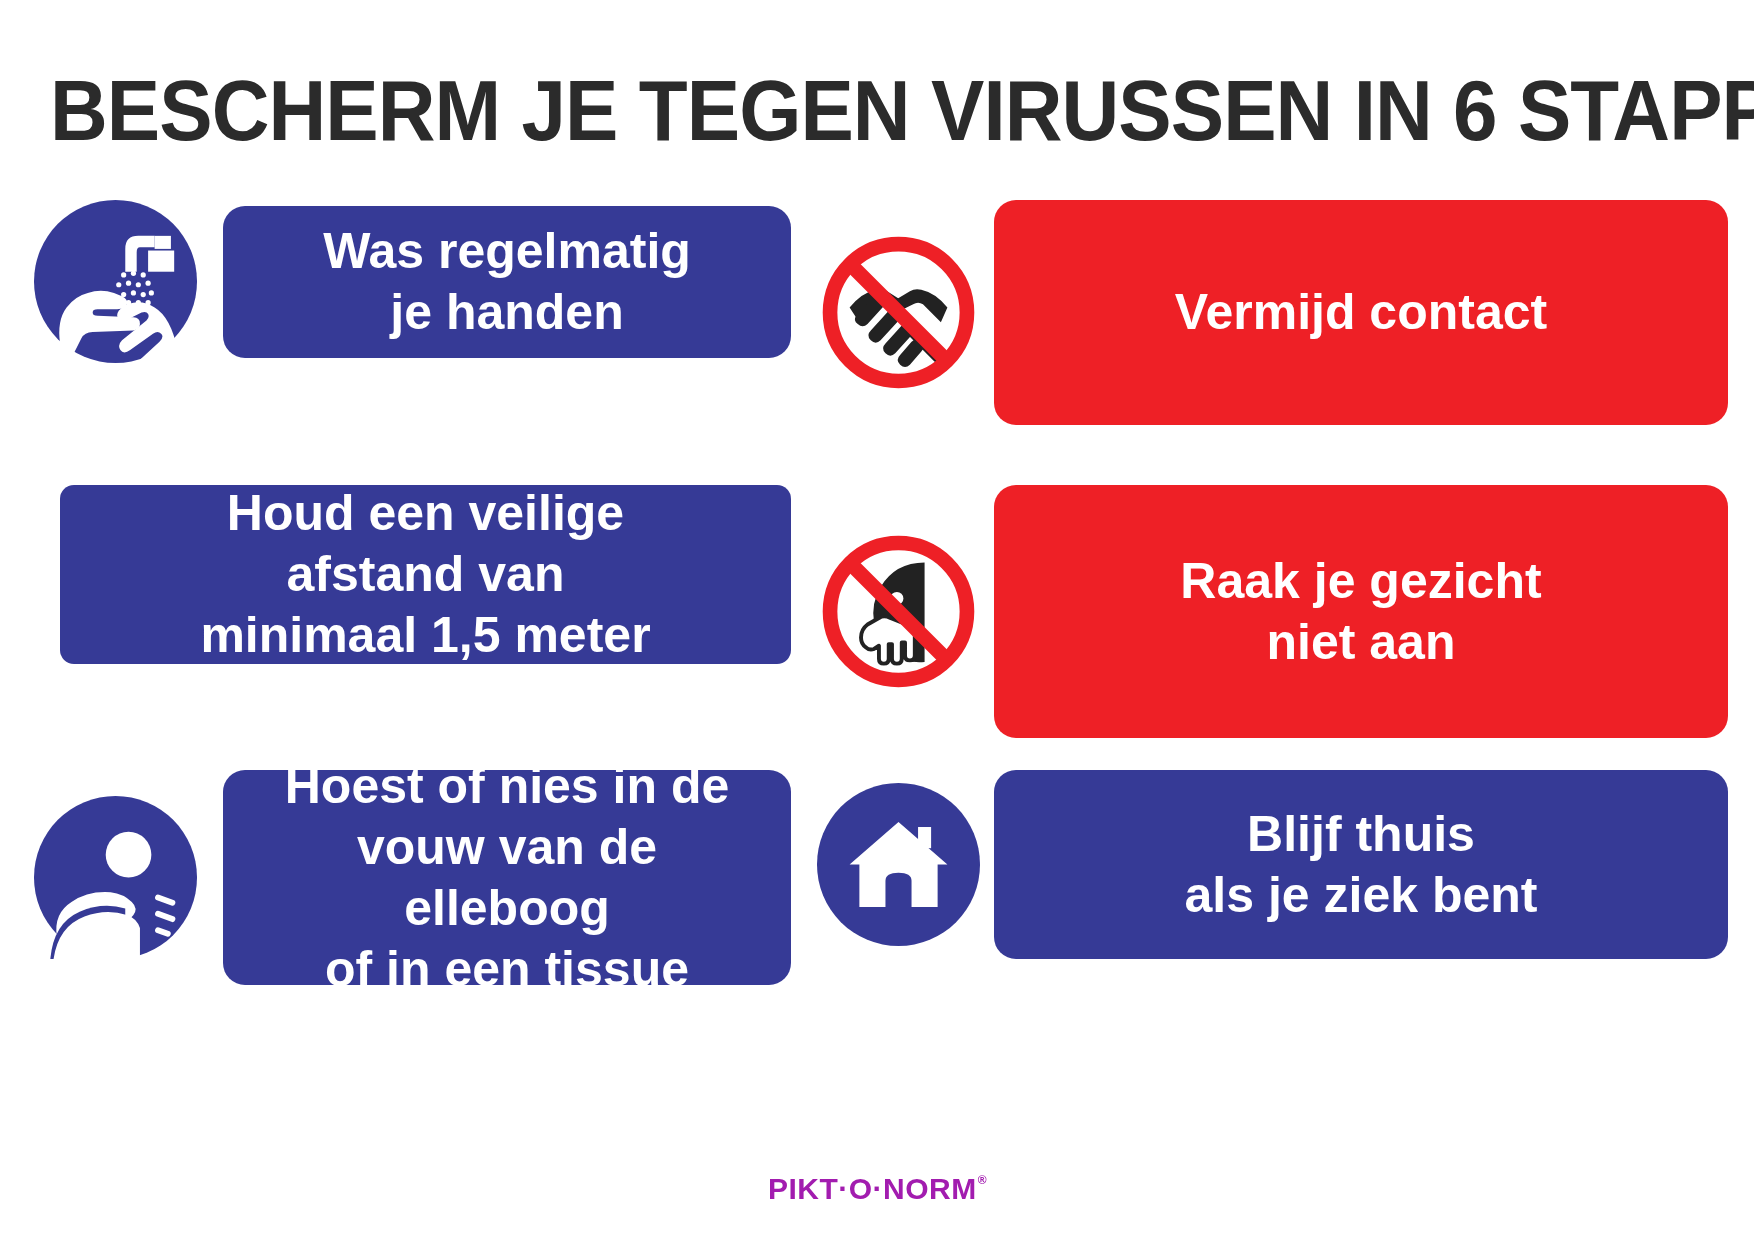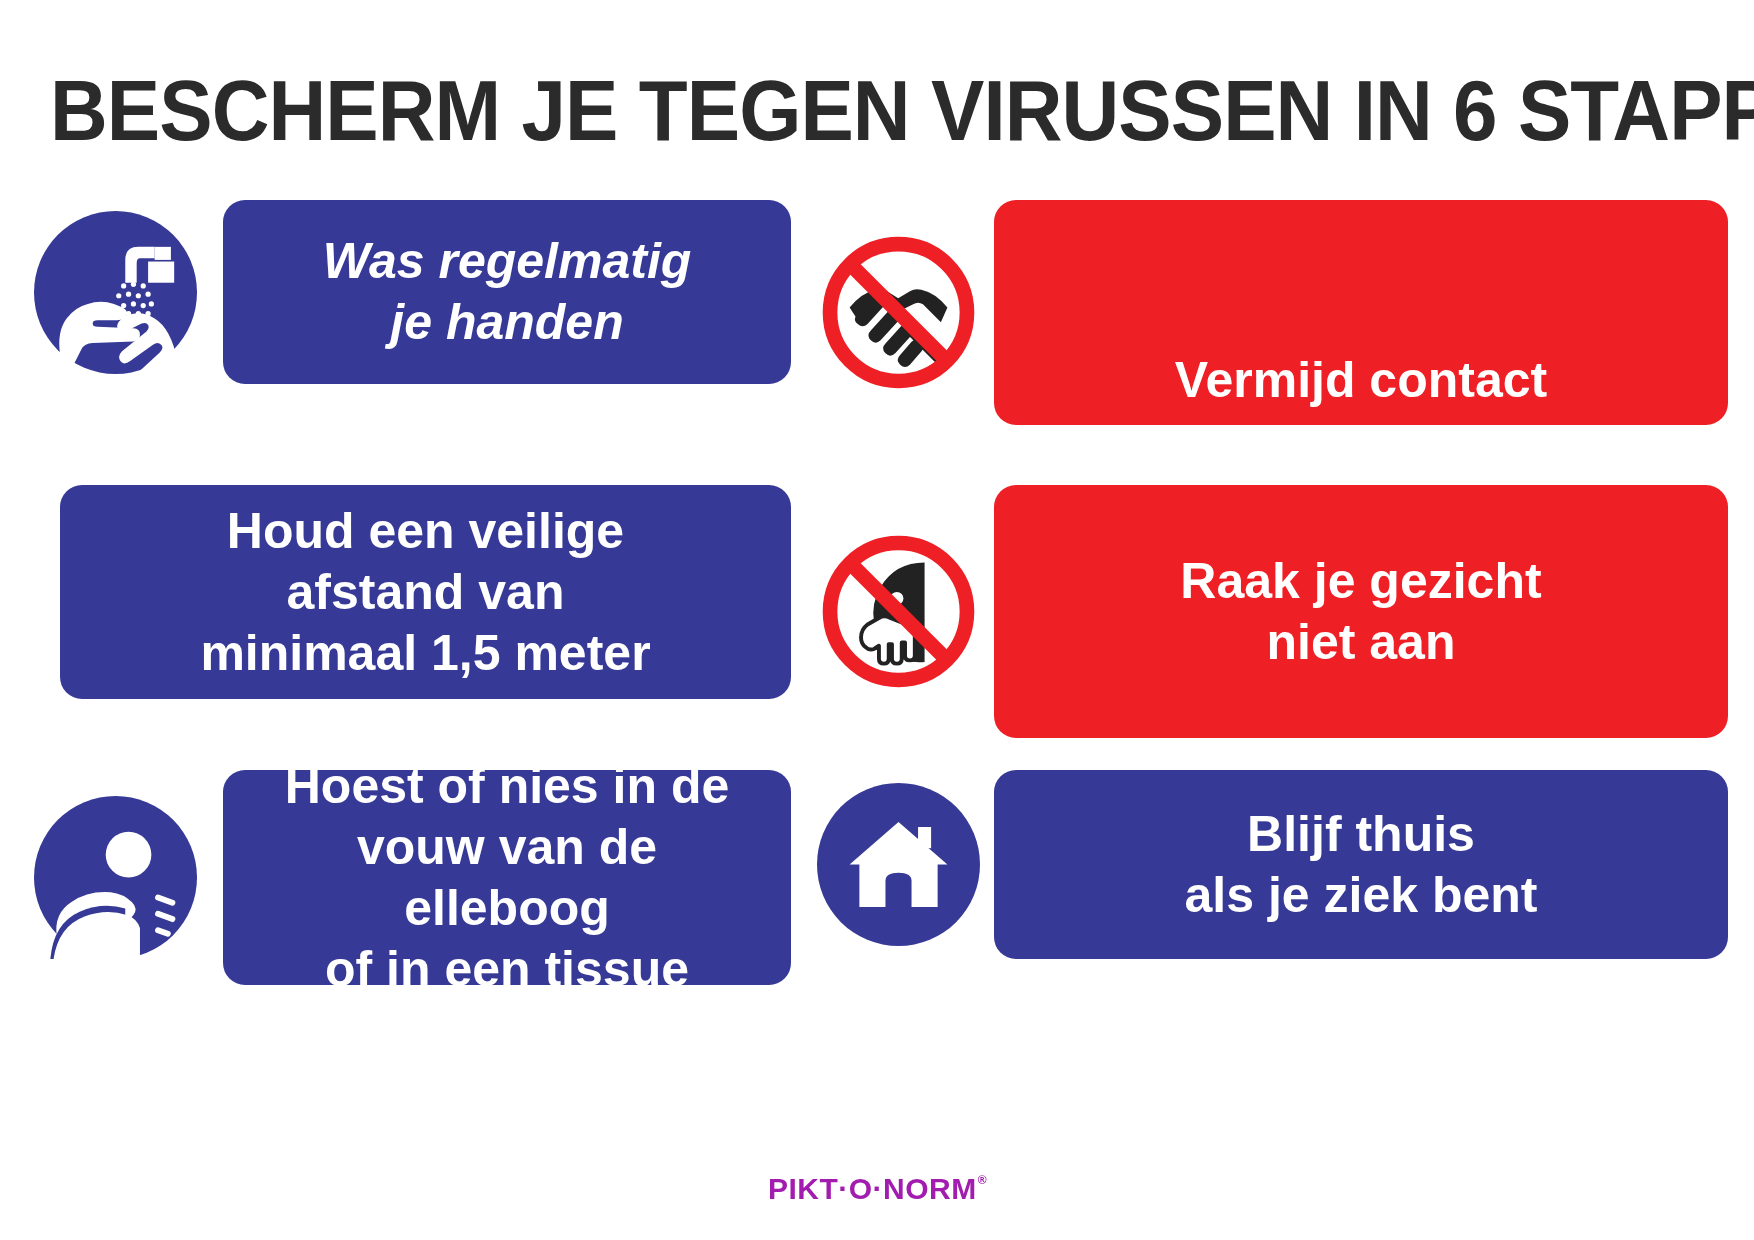--- a/index.html
+++ b/index.html
@@ -72,23 +72,23 @@
     color:#ffffff;
     font-weight:bold;
     font-size:50px;
     line-height:61px;
     padding:14px 26px;
   }
   .badge.blue { background:#363a96; }
   .badge.red  { background:#ee2026; }
 
   
-  .r1 .cell.left  .badge { height:184px; margin-left:26px; margin-right:14px;font-style:italic; }
-  .r1 .cell.right .badge { height:225px; margin-left:14px; margin-right:26px;align-items:flex-end; }
-  .r2 .cell.left  .badge { height:214px; margin-left:26px; margin-right:14px; }
+  .r1 .cell.left  .badge { height:152px; margin-left:26px; margin-right:14px; }
+  .r1 .cell.right .badge { height:225px; margin-left:14px; margin-right:26px; }
+  .r2 .cell.left  .badge { height:179px; margin-left:26px; margin-right:14px;border-radius:14px; }
   .r2 .cell.right .badge { height:253px; margin-left:14px; margin-right:26px; }
   .r3 .cell.left  .badge { height:215px; margin-left:26px; margin-right:14px; }
   .r3 .cell.right .badge { height:189px; margin-left:14px; margin-right:26px; }
 
   .badge span { display:block; white-space:pre-line; }
 
   
   .footer {
     position:absolute;
     top:1172px;

